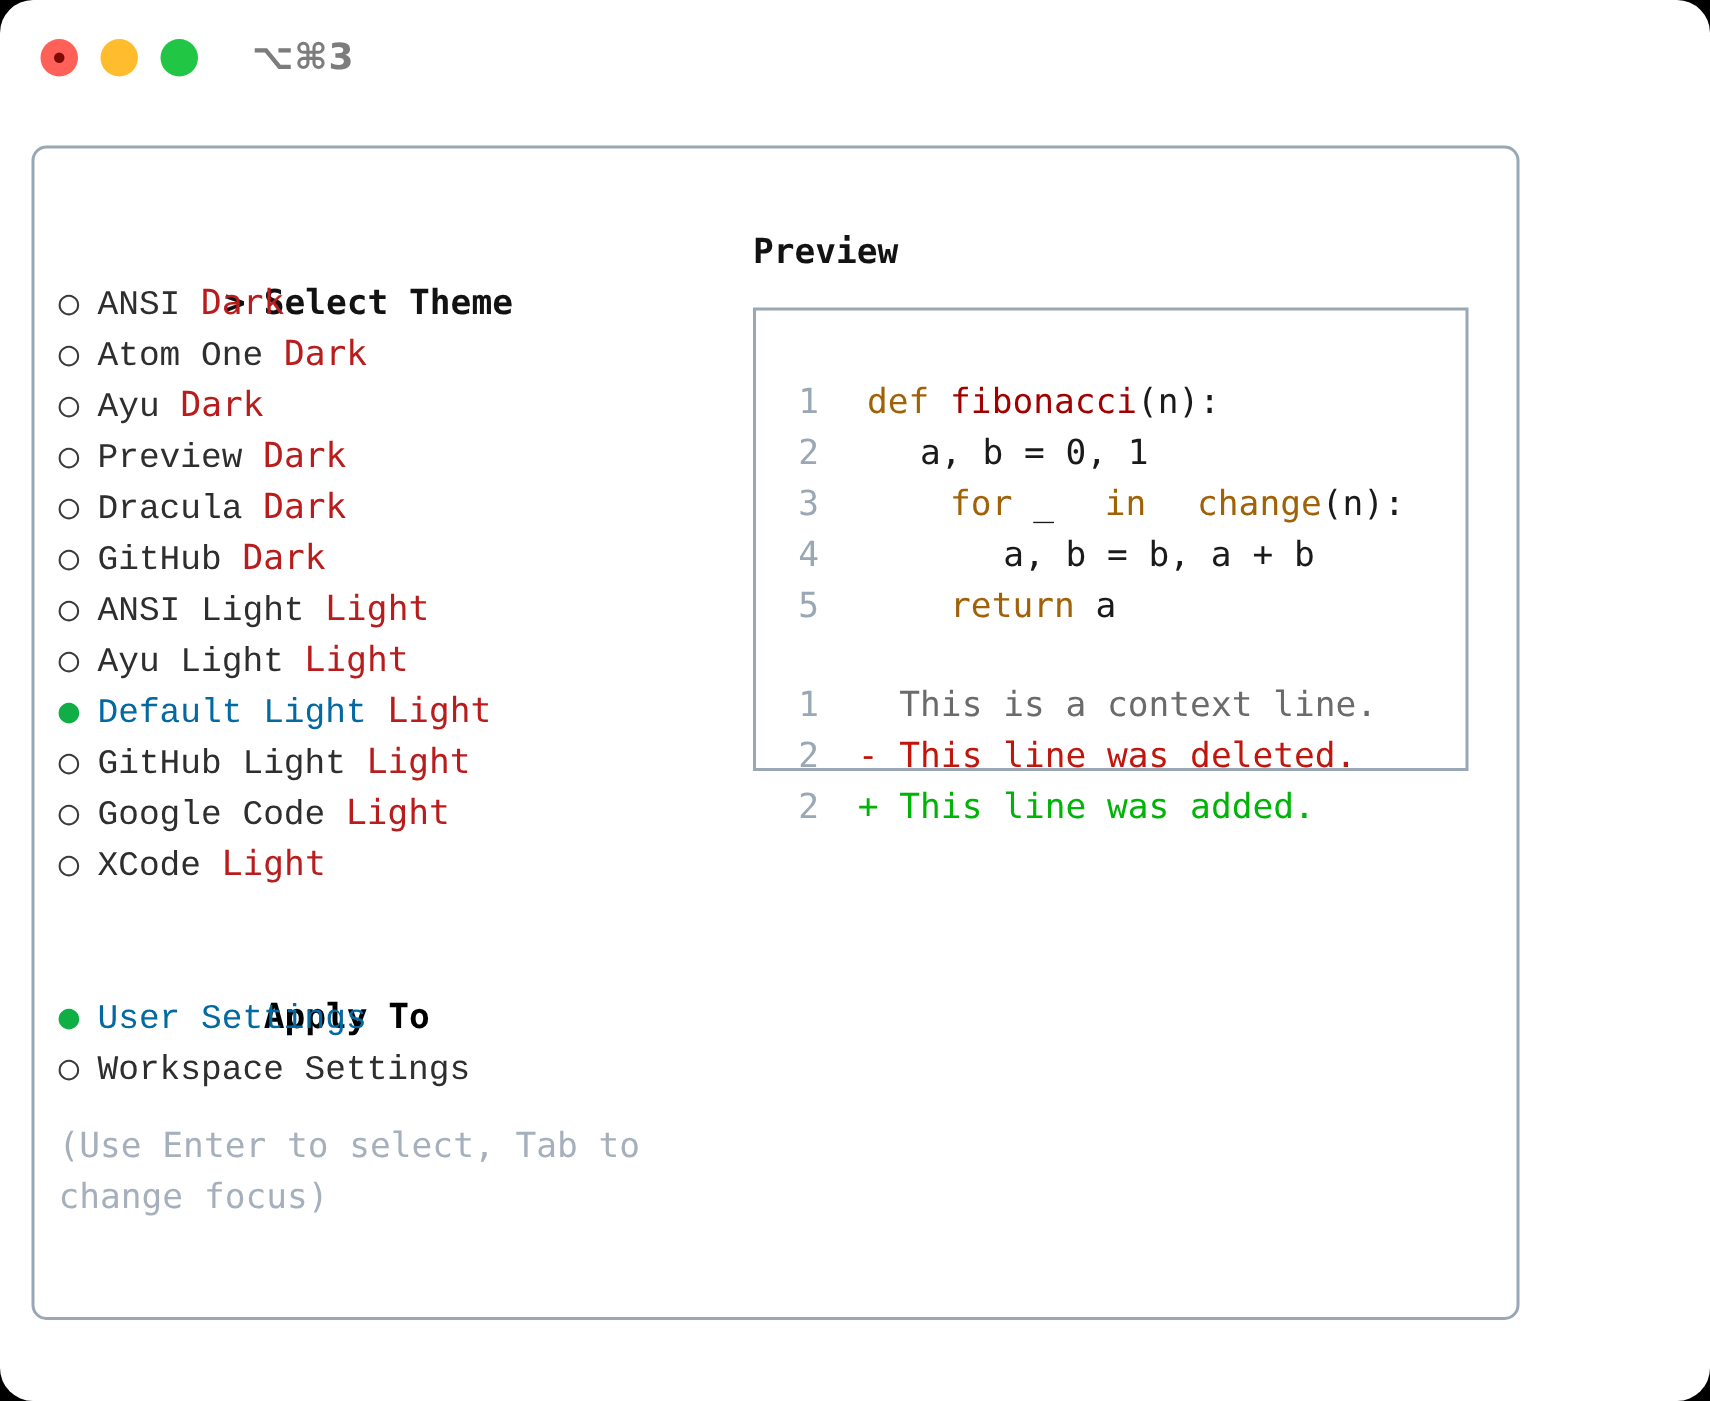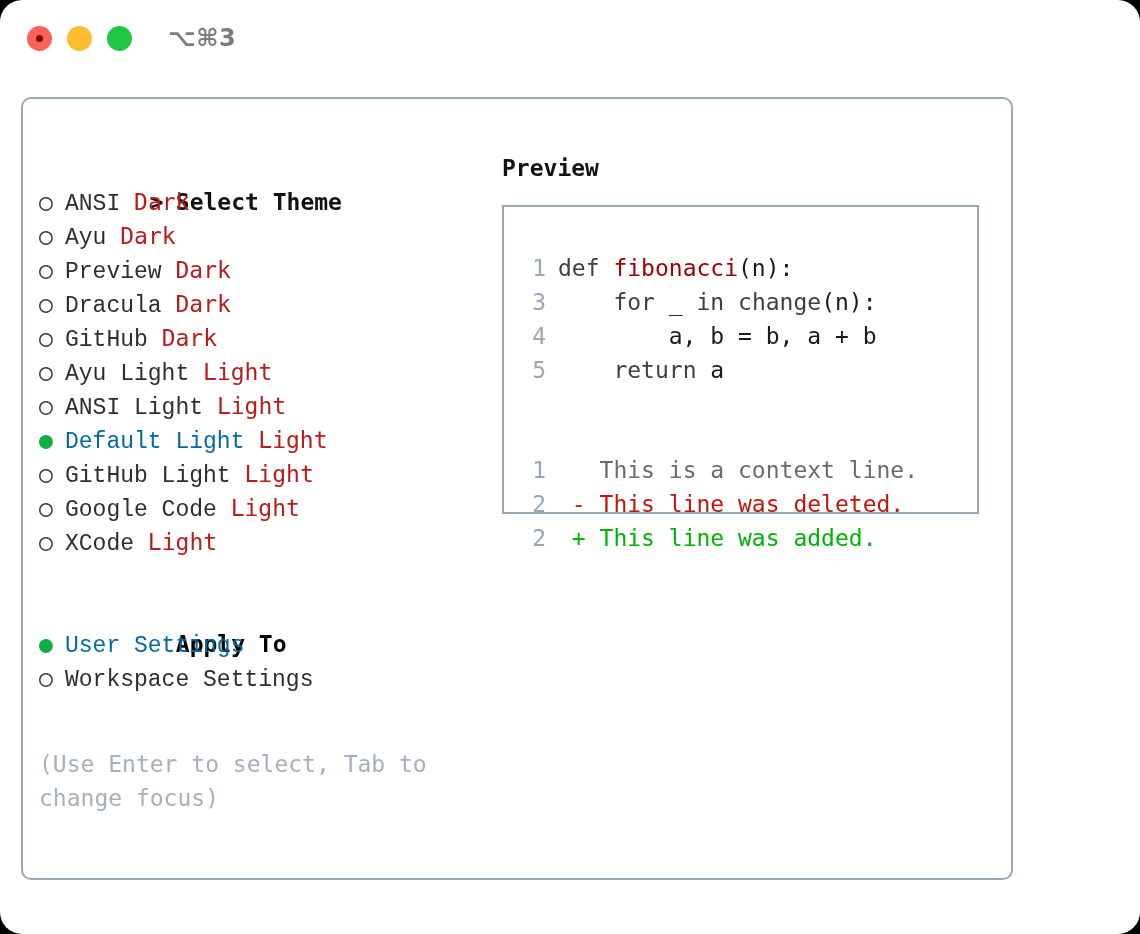--- a/index.html
+++ b/index.html
@@ -176,21 +176,21 @@
   }
 
   .lno {
     display: inline-block;
     width: 28px;
     text-align: right;
     color: #9aa7b5;
     margin-right: 12px;
   }
 
-  .kw   { color: #404040; }
+  .kw   { color: #a16207; margin-left: 20px; }
   .fn   { color: #a00000; }
   .plain{ color: #1a1a1a; }
   .ctx  { color: #6b6b6b; margin-top: 12px; }
   .del  { color: #c0160c; }
   .add  { color: #00b307; }
 </style>
 </head>
 <body>
 
 <div id="window">
@@ -206,26 +206,27 @@
   <div id="panel">
 
     <div id="theme-column">
 
       <div class="row header-row">
         <span class="bullet">&gt;</span><span>Select Theme</span>
       </div>
 
       <div id="theme-items">
           <div class="row"><span class="bullet">○</span><span class="name">ANSI</span><span class="kind"> Dark</span></div>
+          <div class="row"><span class="bullet">○</span><span class="name">Atom One</span><span class="kind"> Dark</span></div>
           <div class="row"><span class="bullet">○</span><span class="name">Ayu</span><span class="kind"> Dark</span></div>
           <div class="row"><span class="bullet">○</span><span class="name">Preview</span><span class="kind"> Dark</span></div>
           <div class="row"><span class="bullet">○</span><span class="name">Dracula</span><span class="kind"> Dark</span></div>
           <div class="row"><span class="bullet">○</span><span class="name">GitHub</span><span class="kind"> Dark</span></div>
+          <div class="row"><span class="bullet">○</span><span class="name">ANSI Light</span><span class="kind"> Light</span></div>
           <div class="row"><span class="bullet">○</span><span class="name">Ayu Light</span><span class="kind"> Light</span></div>
-          <div class="row"><span class="bullet">○</span><span class="name">ANSI Light</span><span class="kind"> Light</span></div>
           <div class="row"><span class="bullet filled">●</span><span class="name sel">Default Light</span><span class="kind"> Light</span></div>
           <div class="row"><span class="bullet">○</span><span class="name">GitHub Light</span><span class="kind"> Light</span></div>
           <div class="row"><span class="bullet">○</span><span class="name">Google Code</span><span class="kind"> Light</span></div>
           <div class="row"><span class="bullet">○</span><span class="name">XCode</span><span class="kind"> Light</span></div>
         </div>
 
       <div class="spacer"></div>
 
       <div class="row">
         <span class="bullet blank">○</span><span class="section-title">Apply To</span>
@@ -242,20 +243,21 @@
     </div>
 
     <div id="hint">
       <div>(Use Enter to select, Tab to</div>
       <div>change focus)</div>
     </div>
 
     <div id="preview-box">
       <div class="code-block" id="code-block">
           <div class="code-line"><span class="lno">1</span><span class="kw">def </span><span class="fn">fibonacci</span><span class="plain">(n):</span></div>
+          <div class="code-line"><span class="lno">2</span><span class="plain">    a, b = 0, 1</span></div>
           <div class="code-line"><span class="lno">3</span><span class="plain">    </span><span class="kw">for</span><span class="plain"> _ </span><span class="kw">in</span><span class="plain"> </span><span class="kw">change</span><span class="plain">(n):</span></div>
           <div class="code-line"><span class="lno">4</span><span class="plain">        a, b = b, a + b</span></div>
           <div class="code-line"><span class="lno">5</span><span class="plain">    </span><span class="kw">return</span><span class="plain"> a</span></div>
         </div>
       <div class="code-block diff" id="diff-block">
           <div class="code-line"><span class="lno">1</span><span class="ctx">  </span><span class="ctx"> This is a context line.</span></div>
           <div class="code-line"><span class="lno">2</span><span class="del"> -</span><span class="del"> This line was deleted.</span></div>
           <div class="code-line"><span class="lno">2</span><span class="add"> +</span><span class="add"> This line was added.</span></div>
         </div>
     </div>

